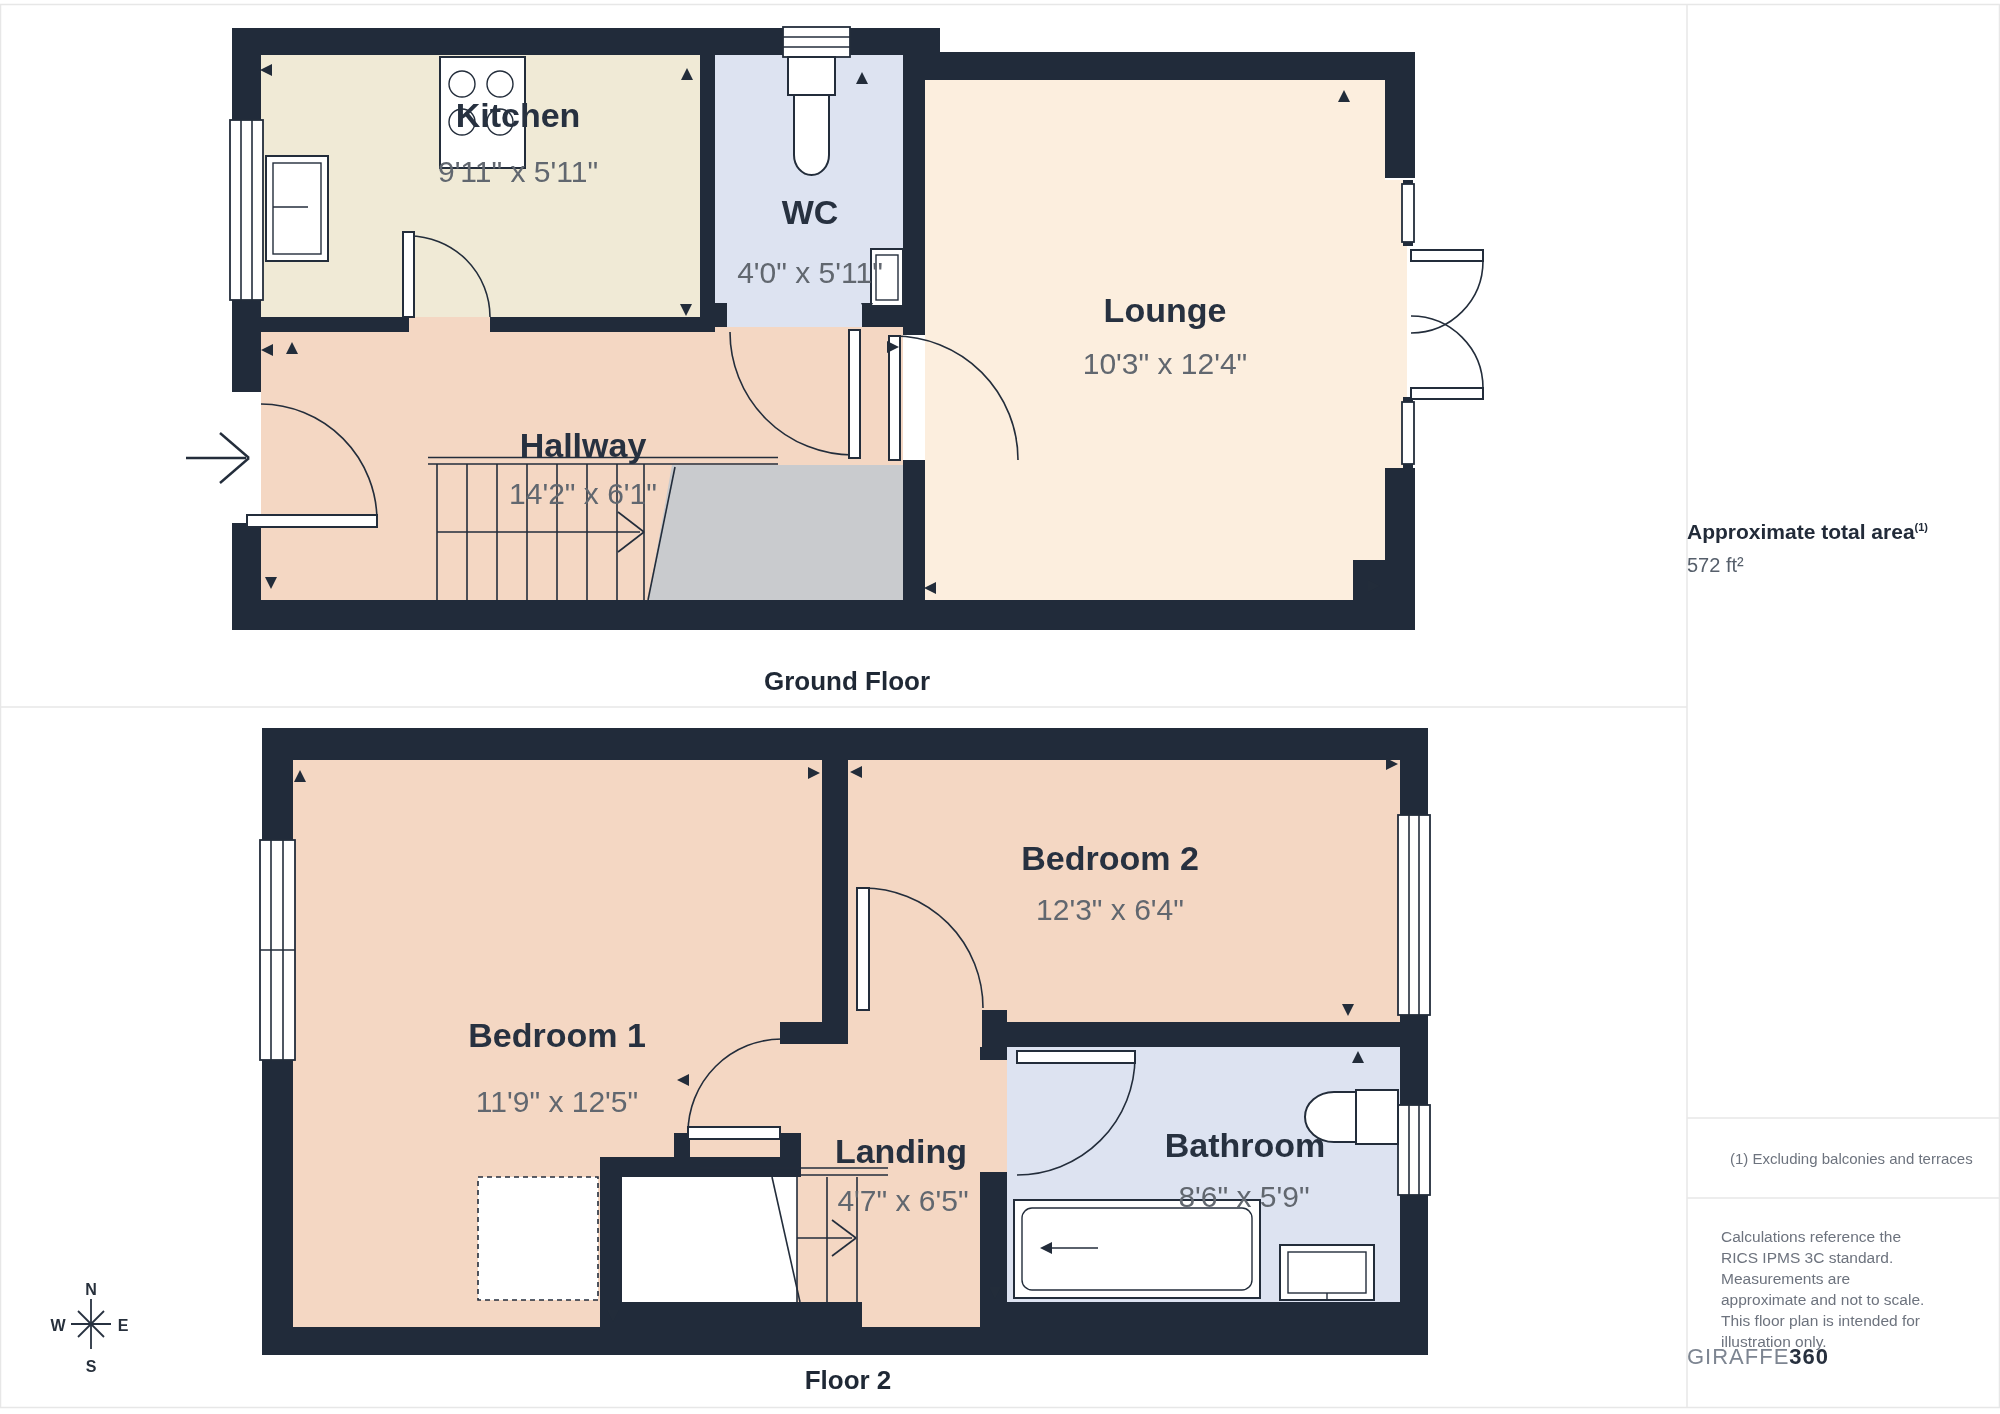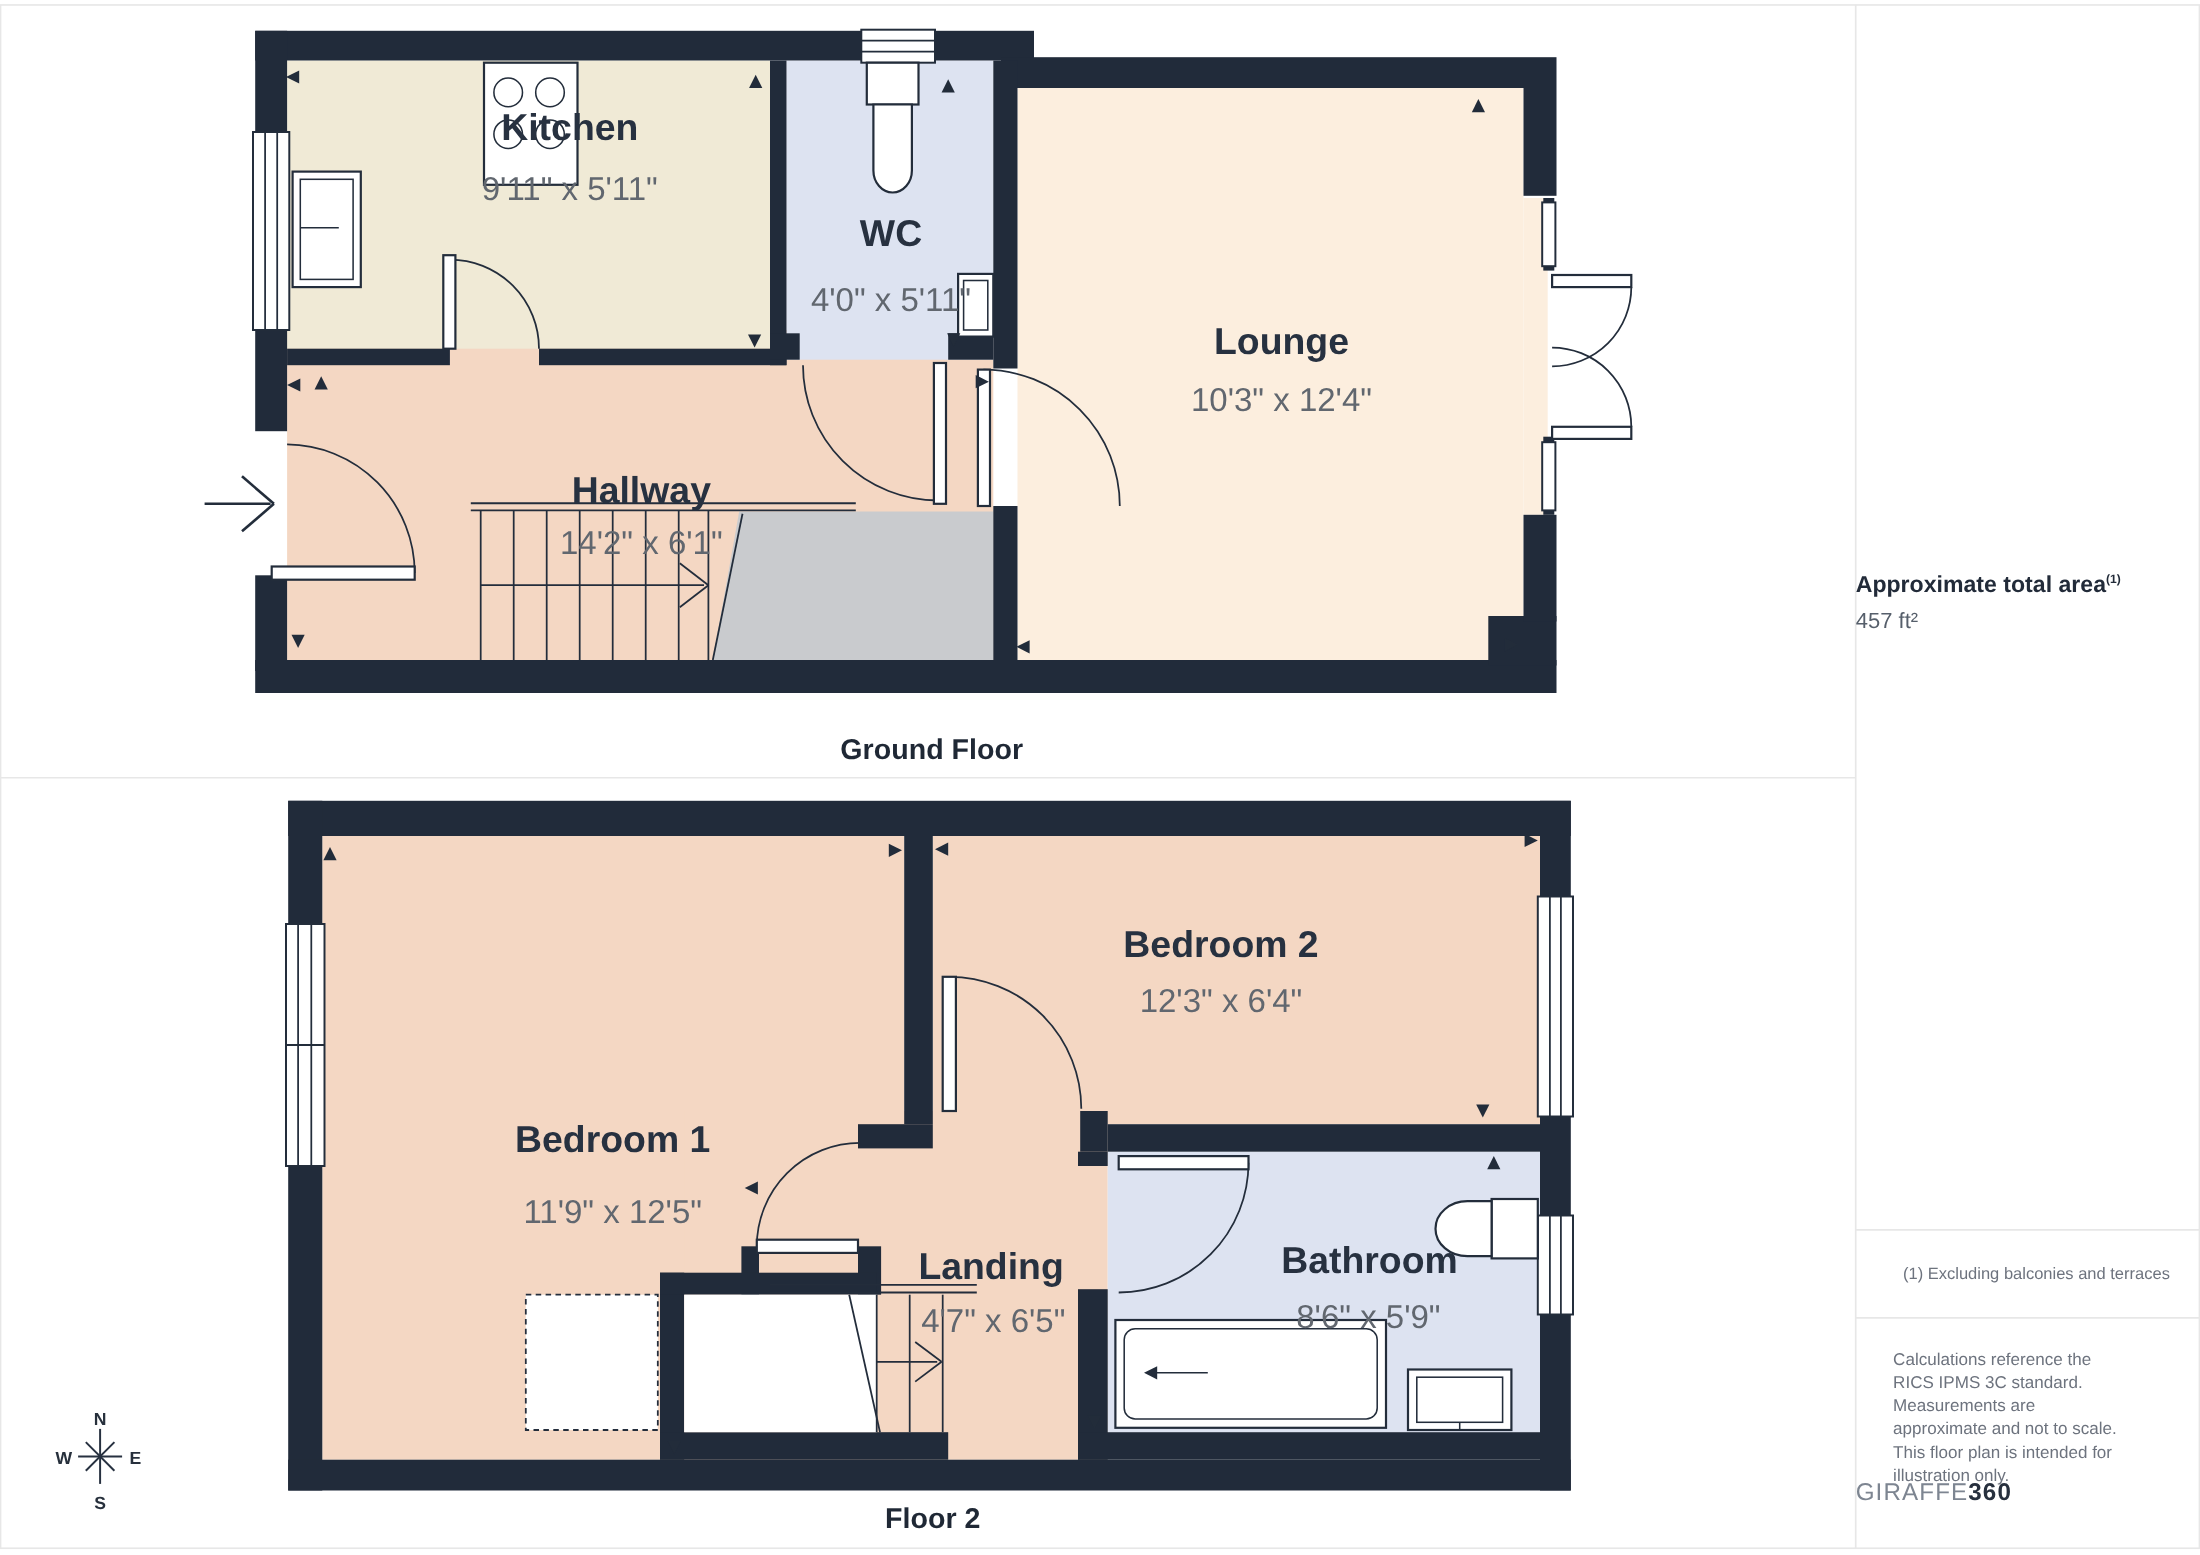--- a/index.html
+++ b/index.html
@@ -302,18 +302,18 @@
   </g>
   <text x="91" y="1295" class="compass-letter">N</text>
   <text x="91" y="1372" class="compass-letter">S</text>
   <text x="58" y="1331" class="compass-letter">W</text>
   <text x="123" y="1331" class="compass-letter">E</text>
 </svg>
 
 <div class="sb sb-title">
   <span>Approximate total area</span><sup>(1)</sup>
 </div>
-<div class="sb sb-value">457 ft²</div>
+<div class="sb sb-value">572 ft²</div>
 <div class="sb sb-note">(1) Excluding balconies and terraces</div>
 <div class="sb sb-disclaimer">Calculations reference the RICS IPMS 3C standard. Measurements are approximate and not to scale. This floor plan is intended for illustration only.</div>
 <div class="sb sb-logo">
   <span>GIRAFFE</span><b>360</b>
 </div>
 
 </body></html>

